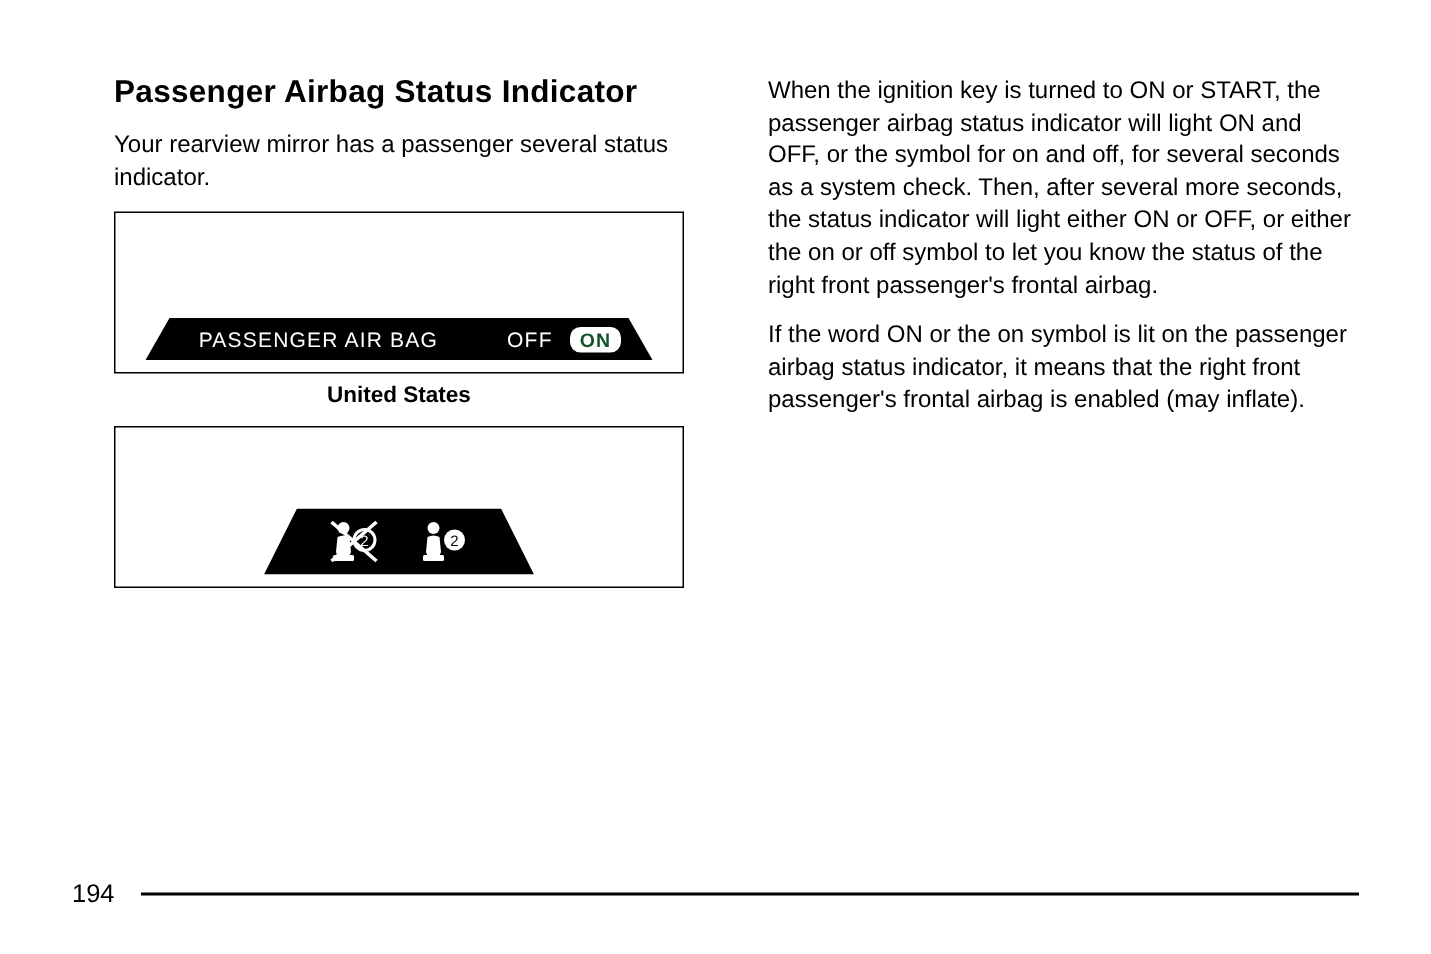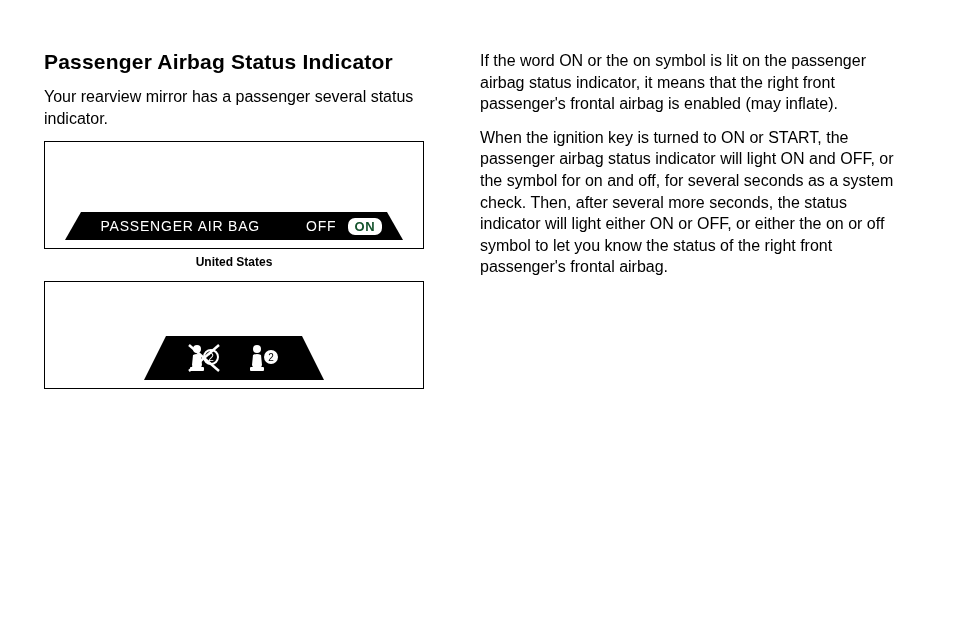--- a/index.html
+++ b/index.html
@@ -1,21 +1,21 @@
 <!DOCTYPE html>
 <html><head>
 <meta charset="utf-8">
 <style>
   * { box-sizing: border-box; margin: 0; padding: 0; }
   html, body { width: 954px; height: 636px; background: #fff; font-family: Arial, Helvetica, sans-serif; color: #000; }
   .page {
     position: relative;
     width: 954px;
     height: 636px;
-    padding: 50px 48px 40px 44px;
+    padding: 50px 48px 40px 76px;
   }
   .cols {
     display: flex;
     gap: 36px;
   }
   .col-left { width: 400px; }
   .col-right { flex: 1; }
   h2.section-title {
     font-size: 21px;
     font-weight: bold;
@@ -28,21 +28,21 @@
     width: 380px;
     height: 108px;
     background: #fff;
     margin-top: 10px;
     display:flex; align-items:flex-end; justify-content:center;
     padding: 8px 12px;
   }
   .figure-caption {
     width: 380px;
     text-align: center;
-    font-size: 12px;
+    font-size: 15px;
     font-weight: bold;
     margin-top: 6px;
     margin-bottom: 12px;
   }
   
   .us-bar {
     position: relative;
     width: 338px;
     height: 28px;
     margin-top: -22px;
@@ -142,18 +142,22 @@
                 <circle cx="24" cy="14" r="7"></circle>
                 <text x="24" y="18" font-size="10" font-family="Arial" fill="#000" text-anchor="middle">2</text>
               </g>
             </svg>
           </div>
         </div>
       </div>
     </div>
 
     <div class="col-right">
+      <p>When the ignition key is turned to ON or START, the passenger airbag status indicator will light ON and OFF, or the symbol for on and off, for several seconds as a system check. Then, after several more seconds, the status indicator will light either ON or OFF, or either the on or off symbol to let you know the status of the right front passenger's frontal airbag.</p>
       <p>If the word ON or the on symbol is lit on the passenger airbag status indicator, it means that the right front passenger's frontal airbag is enabled (may inflate).</p>
-      <p>When the ignition key is turned to ON or START, the passenger airbag status indicator will light ON and OFF, or the symbol for on and off, for several seconds as a system check. Then, after several more seconds, the status indicator will light either ON or OFF, or either the on or off symbol to let you know the status of the right front passenger's frontal airbag.</p>
     </div>
   </div>
 
+  <div class="footer">
+    <span class="page-num">194</span>
+    <div class="footer-line"></div>
+  </div>
 </div>
 
 </body></html>

